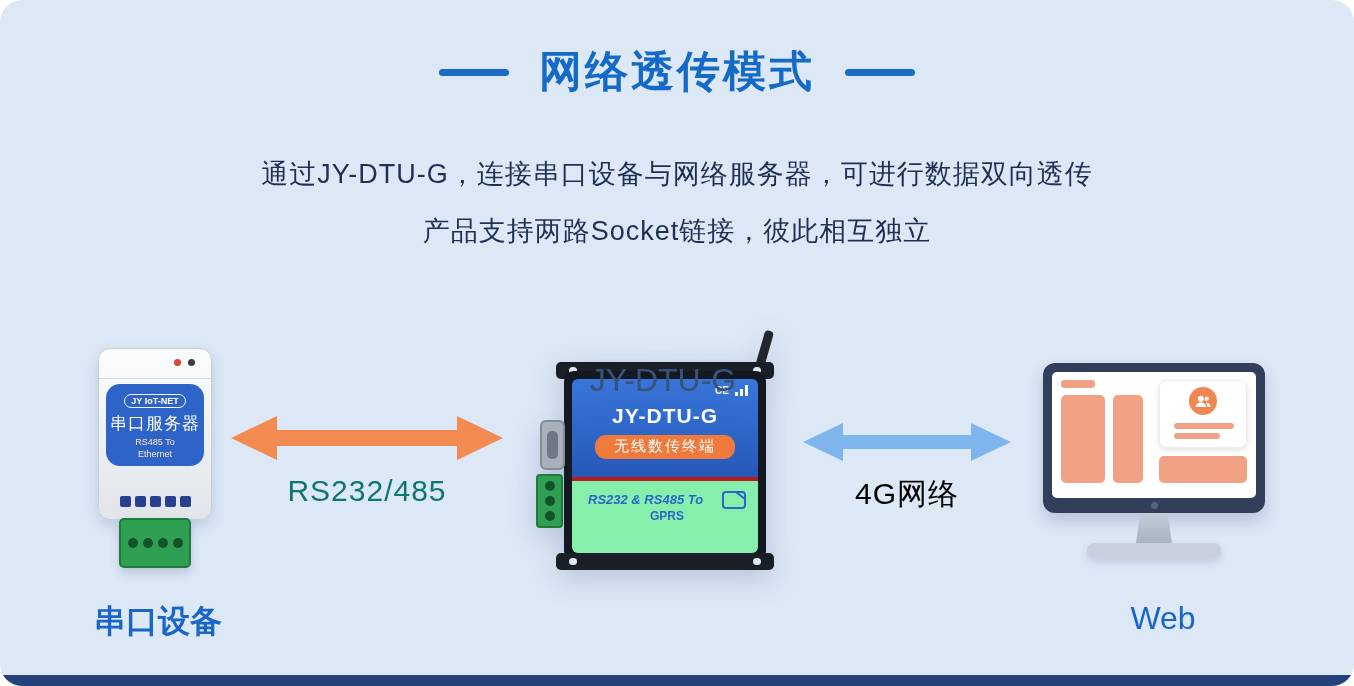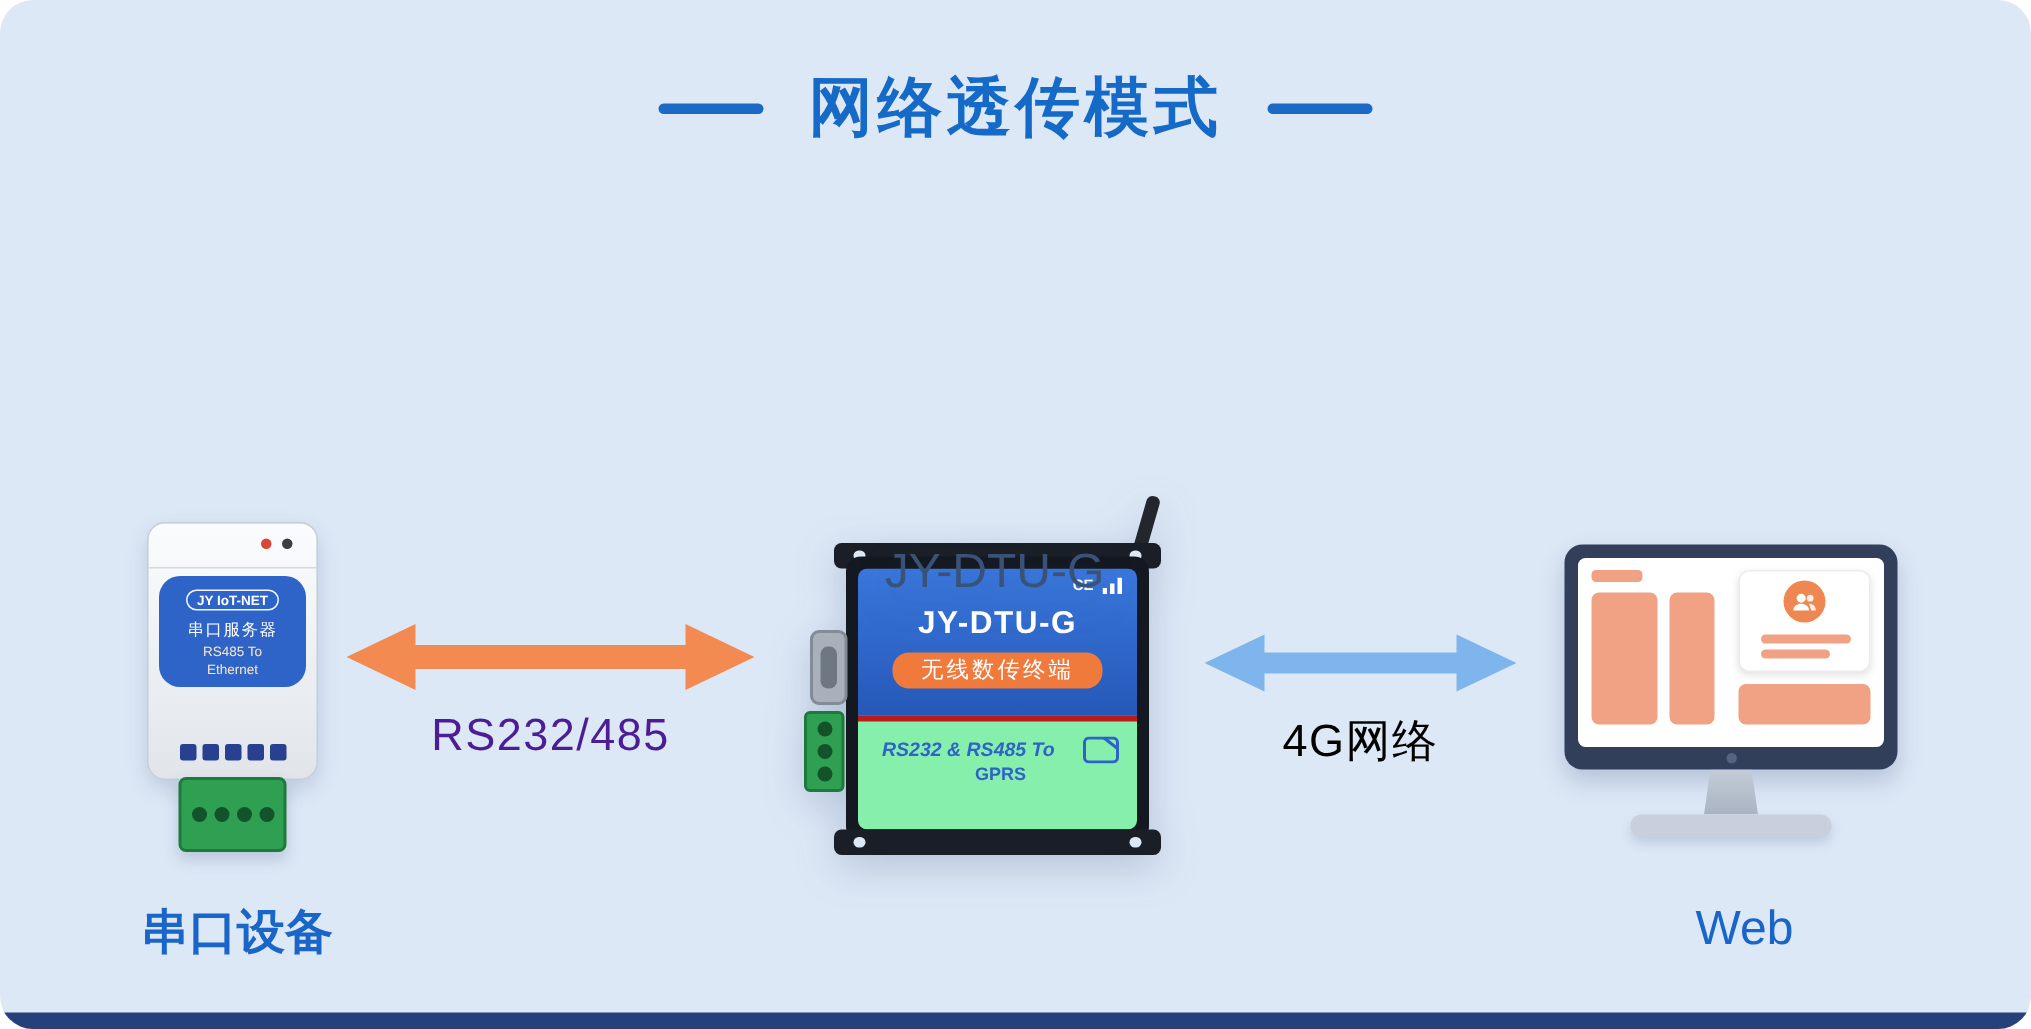--- a/index.html
+++ b/index.html
@@ -27,42 +27,42 @@
   .caption { position:absolute; top:600px; text-align:center; font-size:32px; }
   .caption.serial { left:58px; width:200px; color:#1a65c8; font-weight:bold; }
   .caption.dtu    { left:553px; width:220px; color:#3a5278; font-weight:500; }
   .caption.web    { left:1063px; width:200px; color:#1a65c8; font-weight:400; }
 
   
   .arrow { position:absolute; display:block; }
   .arrow.left-link  { left:231px; top:412px; width:272px; height:52px; }
   .arrow.right-link { left:803px; top:419px; width:208px; height:46px; }
   .link-label { position:absolute; text-align:center; font-size:30px; letter-spacing:1px; }
-  .link-label.serial { left:231px; width:272px; top:474px; color:#4c1d95; font-weight:500; }
+  .link-label.serial { left:231px; width:272px; top:474px; color:#0f766e; font-weight:500; }
   .link-label.net    { left:803px; width:208px; top:474px; color:#000000; font-weight:500; }
 
   
   .serial-device { position:absolute; left:98px; top:348px; width:114px; height:220px; }
   .sd-body {
     position:absolute; left:0; top:0; width:114px; height:172px;
     background:linear-gradient(180deg,#fbfcfd,#e1e5ea);
     border:1px solid #c6cdd6; border-radius:12px;
     box-shadow:0 6px 14px rgba(40,70,120,.18);
   }
   .sd-top { position:relative; height:30px; border-bottom:1px solid #d4dae1; }
   .led { position:absolute; top:10px; width:7px; height:7px; border-radius:50%; }
   .led-red  { right:30px; background:#d8473a; }
   .led-dark { right:16px; background:#3a3f46; }
   .sd-sticker {
     margin:5px 7px 0; background:#2e63c8; border-radius:14px;
     padding:6px 2px 7px; text-align:center; color:#fff;
   }
   .sd-brand { display:inline-block; font-size:9px; font-weight:bold;
     border:1px solid rgba(255,255,255,.95); border-radius:7px; padding:1px 6px; }
-  .sd-name { font-size:11px; margin-top:4px; letter-spacing:1px; }
+  .sd-name { font-size:17px; margin-top:4px; letter-spacing:1px; }
   .sd-sub  { font-size:9px; margin-top:2px; color:#ffe7c8; }
   .sd-ports { position:absolute; left:0; bottom:12px; width:100%;
     display:flex; justify-content:center; gap:4px; }
   .sd-port { width:11px; height:11px; background:#27408f; border-radius:2px; }
   .sd-terminal {
     position:absolute; left:21px; top:170px; width:72px; height:50px;
     background:#2fa052; border:2px solid #1e7a3a; border-radius:5px;
     display:flex; align-items:center; justify-content:center; gap:5px;
     box-shadow:0 5px 10px rgba(40,70,120,.2);
   }
@@ -138,20 +138,24 @@
 </head>
 <body>
 
 <div class="canvas">
 
   <div class="title-row">
     <span class="title-dash"></span>
     <h1 class="page-title">网络透传模式</h1>
     <span class="title-dash"></span>
   </div>
+  <div class="description">
+    <p>通过JY-DTU-G，连接串口设备与网络服务器，可进行数据双向透传</p>
+    <p>产品支持两路Socket链接，彼此相互独立</p>
+  </div>
 
   <div class="serial-device">
     <div class="sd-body">
       <div class="sd-top">
         <span class="led led-red"></span>
         <span class="led led-dark"></span>
       </div>
       <div class="sd-sticker">
         <span class="sd-brand">JY IoT-NET</span>
         <div class="sd-name">串口服务器</div>

